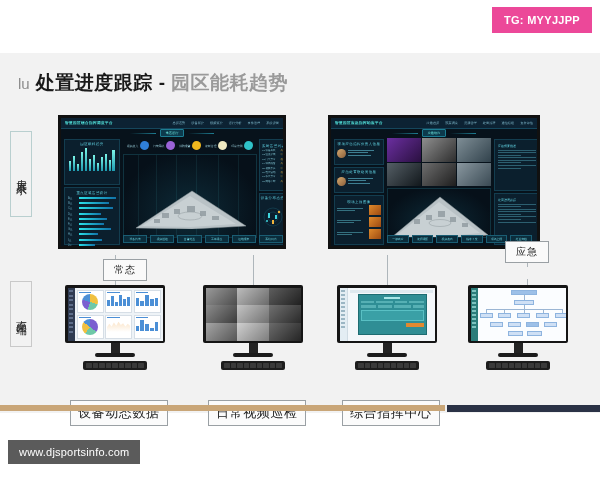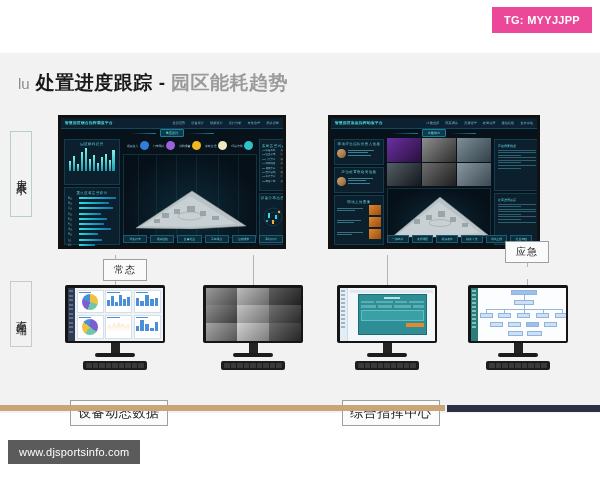--- a/index.html
+++ b/index.html
@@ -824,20 +824,21 @@
         <i></i>
         <i></i>
         <i></i>
         <i></i>
         <i></i>
         <i></i>
       </div>
   </div>
 
   <div id="cap-1" class="caption">设备动态数据</div>
+  <div id="cap-2" class="caption">日常视频巡检</div>
   <div id="cap-3" class="caption">综合指挥中心</div>
 
 </div>
 
 <div id="bar-tan"></div>
 <div id="bar-navy"></div>
 
 <div id="site-badge">www.djsportsinfo.com</div>
 
 </body></html>

